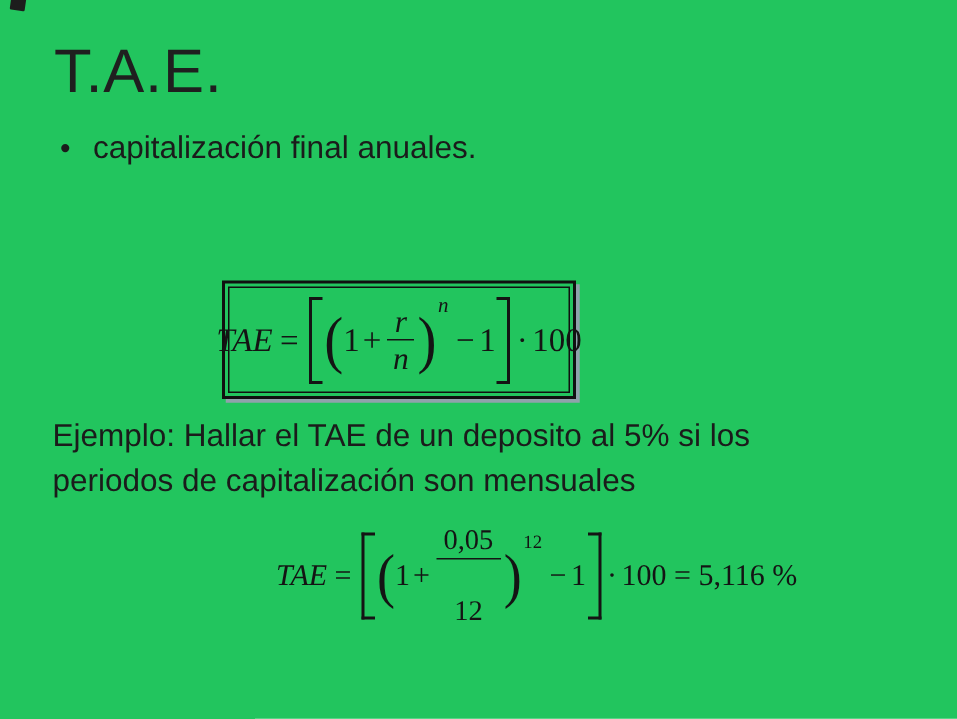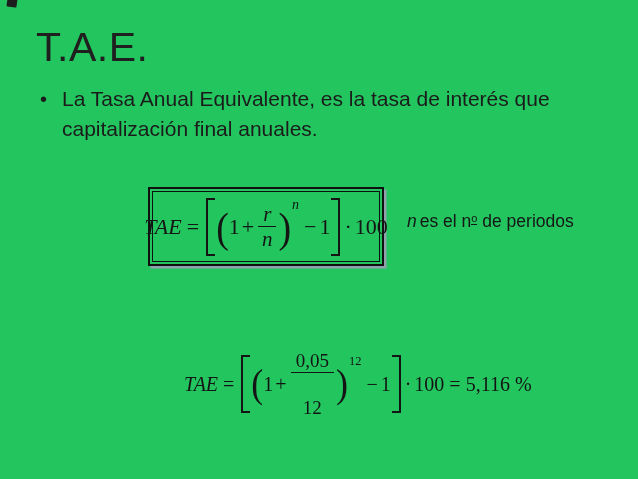--- a/index.html
+++ b/index.html
@@ -80,21 +80,20 @@
 
 <div class="slide">
 
   <div class="corner-mark"></div>
 
   <div class="title">T.A.E.</div>
 
   <div class="bullet">
     <span class="bullet-marker">•</span>
     <div class="bullet-lines">
-      <div>La Tasa Anual Equivalente, es la tasa de interés que</div>
       <div>capitalización final anuales.</div>
     </div>
   </div>
 
   <div class="formula-box">
     <div class="formula-box-inner">
       <div class="math math-lg">
         <span class="mi">TAE</span>
         <span class="eq">=</span>
         <span class="brack brack-l"></span>
@@ -109,25 +108,24 @@
         <span class="sup mi">n</span>
         <span class="minus">−</span>
         <span>1</span>
         <span class="brack brack-r"></span>
         <span class="cdot">·</span>
         <span>100</span>
       </div>
     </div>
   </div>
 
-  <div class="note">
-    <span class="var">n</span><span>es el n</span><span class="ord">o</span><span> de periodos</span>
-  </div>
 
   <div class="example">
+    <div>Ejemplo: Hallar el TAE de un deposito al 5% si los</div>
+    <div>periodos de capitalización son mensuales</div>
   </div>
 
   <div class="math math-sm">
     <span class="mi">TAE</span>
     <span class="eq">=</span>
     <span class="brack brack-l"></span>
     <span class="paren">(</span>
     <span>1</span>
     <span class="plus">+</span>
     <span class="frac">

